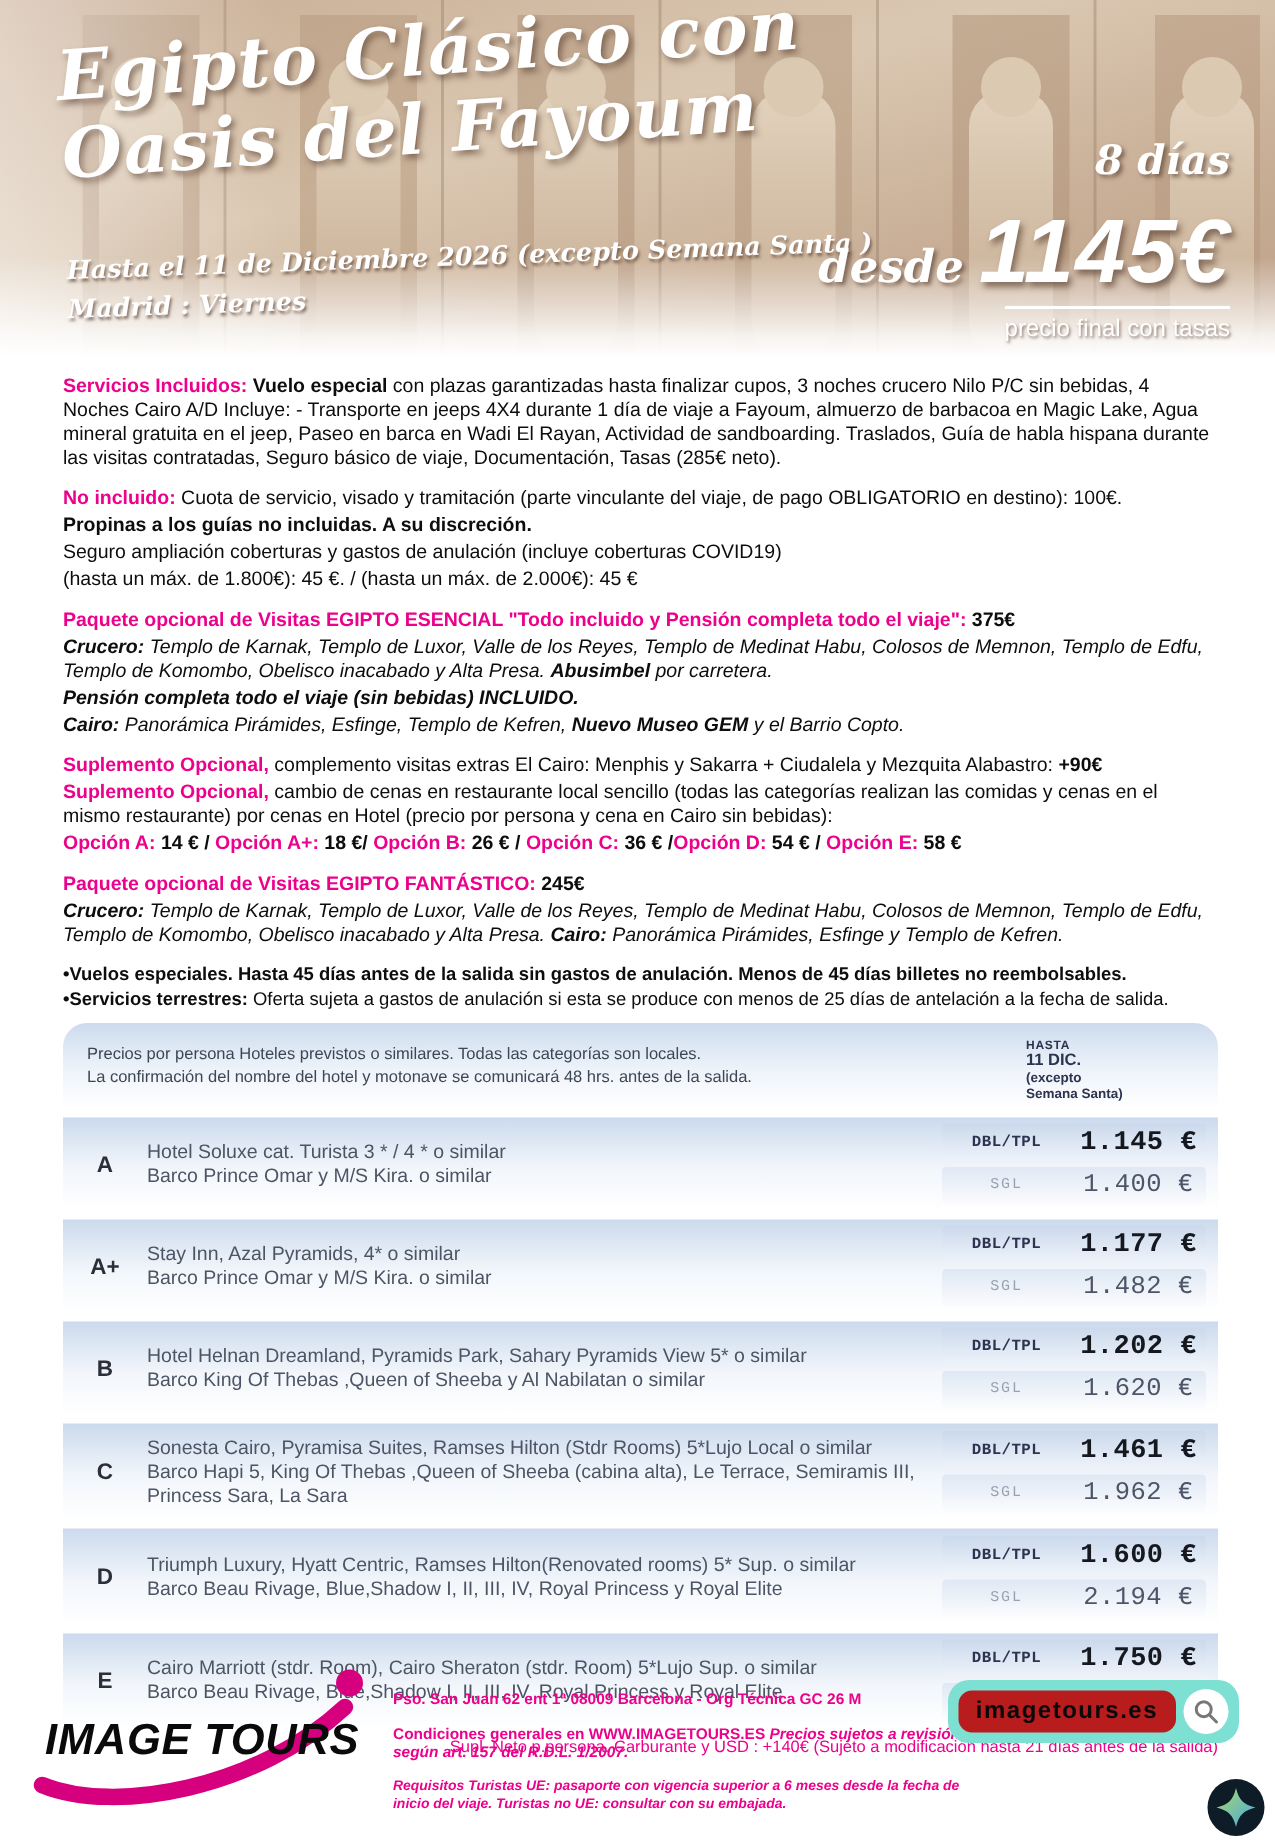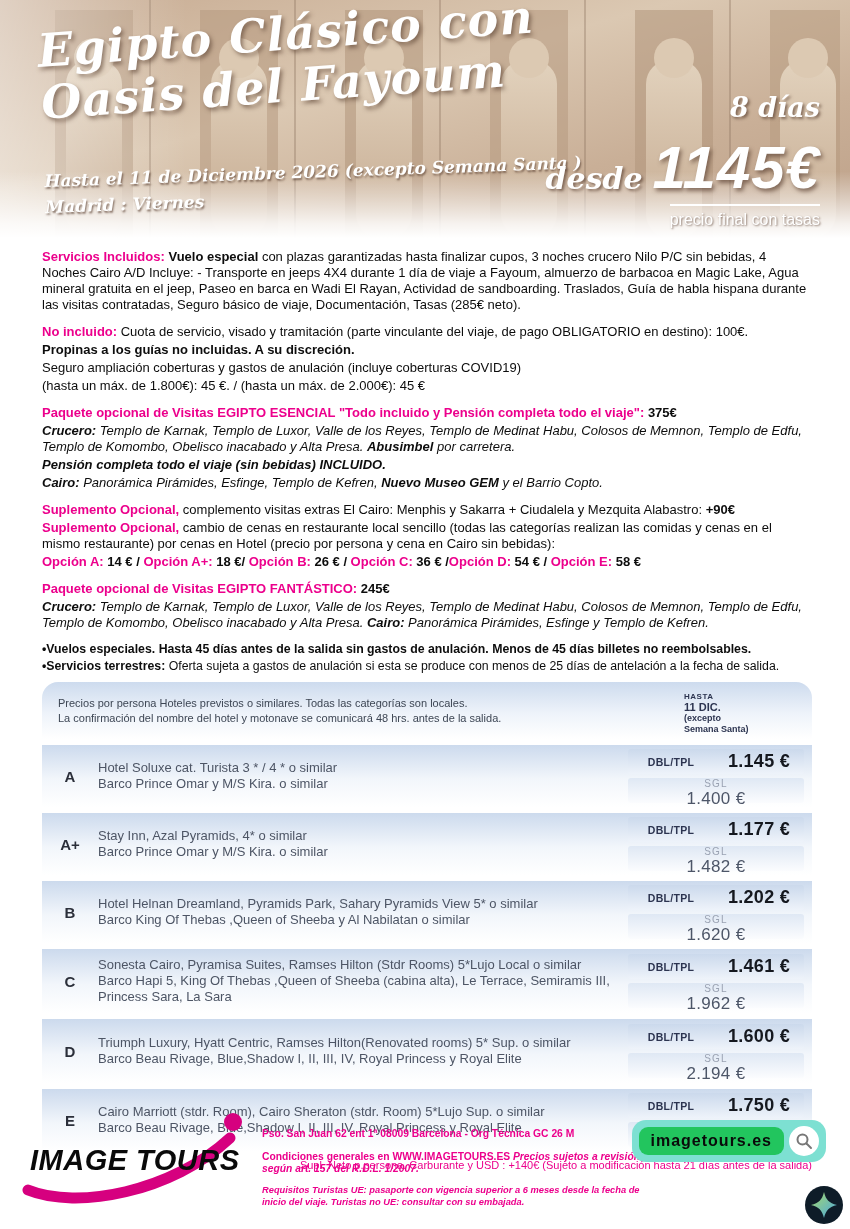--- a/index.html
+++ b/index.html
@@ -51,42 +51,42 @@
   .pt-period .l2{font-size:11px;display:block;}
   .pt-period .l3{font-size:9px;display:block;white-space:pre-line;line-height:11px;}
   .pt-row{display:flex;align-items:center;margin-top:6px;min-height:56px;
      background:linear-gradient(180deg,#ccdaed 0%,#f2f6fb 55%,#ffffff 100%);
      padding:4px 8px 4px 0;box-sizing:border-box;}
   .pt-row.tall{min-height:64px;}
   .pt-cat{width:56px;text-align:center;font-weight:700;font-size:15px;color:#2b2f3a;}
   .pt-desc{flex:1;font-size:13px;line-height:16px;color:#4d5565;white-space:pre-line;padding-right:8px;}
   .pt-prices{display:flex;flex-direction:column;justify-content:center;}
   .pt-line{display:flex;align-items:center;width:176px;height:25px;border-radius:3px;
-     background:linear-gradient(180deg,#cbd9ec,#eef3fa);}
-  .pt-line.sgl{margin-top:4px;background:linear-gradient(180deg,#dfe8f4,#fbfcfe);flex-direction:column;}
+     background:linear-gradient(180deg,#cbd9ec,#eef3fa);font-family:Liberation Mono, monospace;}
+  .pt-line.sgl{margin-top:4px;background:linear-gradient(180deg,#dfe8f4,#fbfcfe);}
   .pt-label{width:86px;text-align:center;font-size:10.5px;font-weight:700;color:#2c3450;letter-spacing:.3px;}
   .pt-line.sgl .pt-label{color:#9aa2b2;font-weight:400;letter-spacing:1.2px;font-size:10px;}
   .pt-val{flex:1;text-align:center;font-size:18px;font-weight:800;color:#15181f;letter-spacing:.3px;}
   .pt-line.sgl .pt-val{font-weight:400;color:#4d5668;font-size:17px;text-align:center;}
   .pt-footnote{margin-top:8px;text-align:right;font-size:11px;color:#EC008C;}
 
   
   .footer{position:absolute;left:0;top:1100px;width:850px;height:129px;}
   .logo{position:absolute;left:22px;top:10px;width:235px;height:105px;}
   .logo svg{position:absolute;left:0;top:0;}
   .logo-text{position:absolute;left:8px;top:34px;font-style:italic;font-weight:900;font-size:29px;
      color:#0a0a0a;letter-spacing:.5px;white-space:nowrap;}
   .foot-text{position:absolute;left:262px;top:18px;width:390px;}
   .foot-line{font-size:10.3px;line-height:12px;margin-bottom:7px;color:#EC008C;}
   .foot-line .seg-bold{color:#0a0a0a;}
   .foot-line .seg-pink{color:#EC008C;}
   .foot-line.small{font-size:9.3px;margin-bottom:3px;}
   .site-btn{position:absolute;right:24px;top:20px;display:flex;align-items:center;gap:5px;
      background:#7de0d2;border-radius:14px;padding:6px 7px;cursor:pointer;}
-  .site-btn-text{background:#22c55e;border-radius:9px;padding:5px 12px;font-weight:700;font-size:16px;
+  .site-btn-text{background:#b91c1c;border-radius:9px;padding:5px 12px;font-weight:700;font-size:16px;
      letter-spacing:1px;color:#0a0a0a;}
   .site-btn-mag{width:30px;height:30px;border-radius:50%;background:#fff;display:flex;
      align-items:center;justify-content:center;}
   .corner-badge{position:absolute;right:6px;bottom:4px;width:40px;height:40px;cursor:pointer;}
 </style>
 </head>
 <body>
 
 <div class="page">
 

